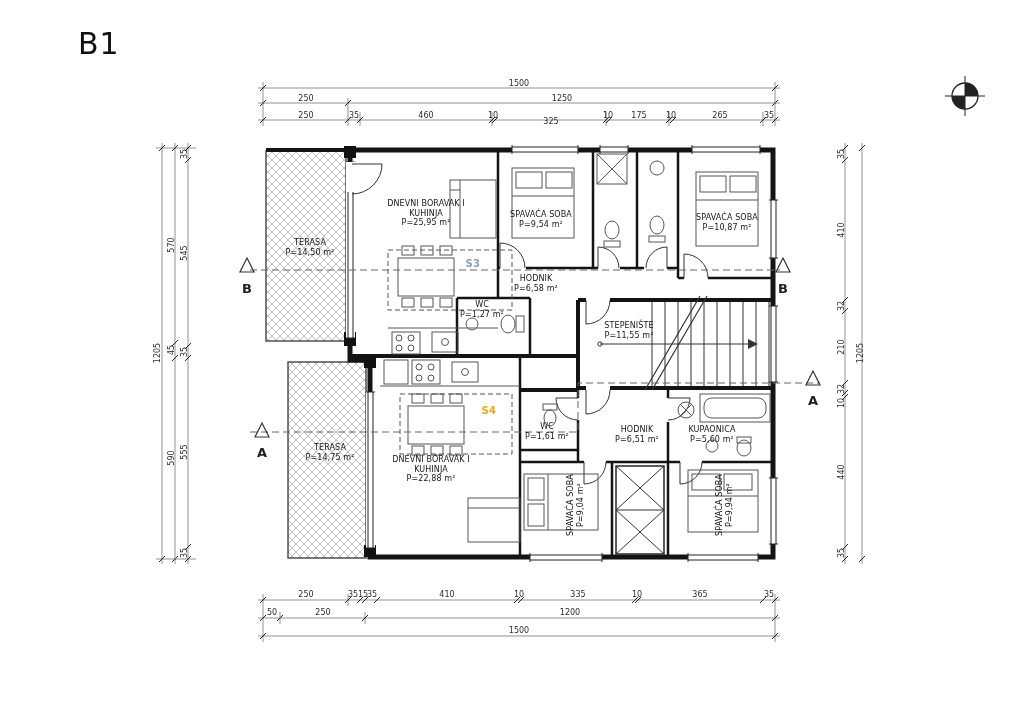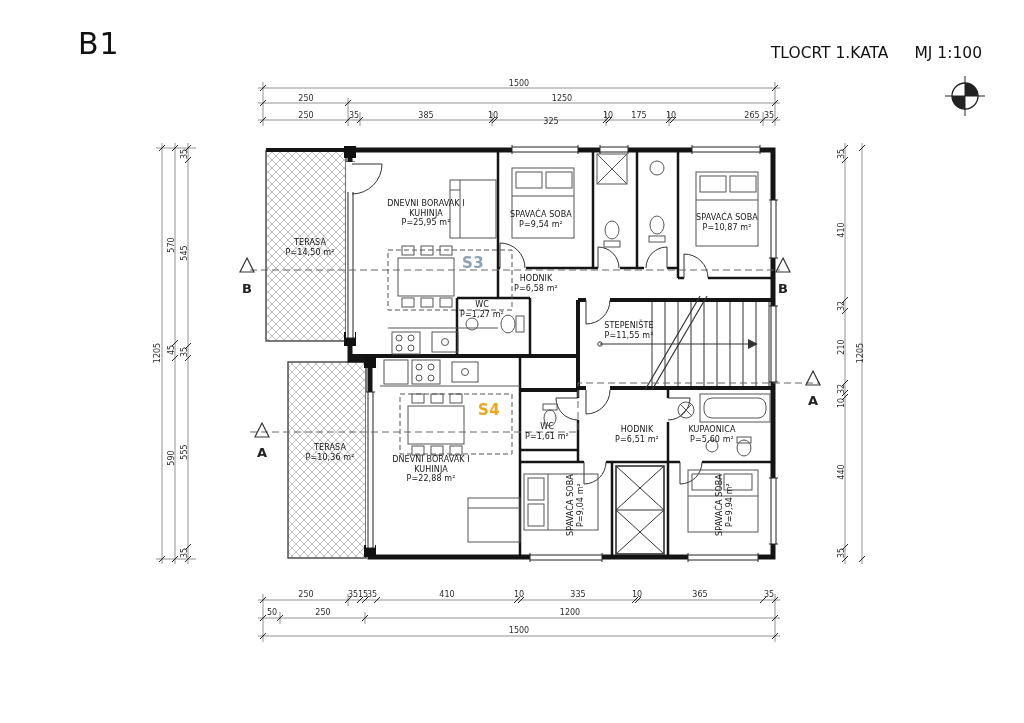--- a/index.html
+++ b/index.html
@@ -9,21 +9,21 @@
   .sheet{position:absolute;left:78px;top:26px;font-size:30px;letter-spacing:1px;color:#111;}
   .titleblock{position:absolute;top:44px;right:42px;font-size:15.5px;display:flex;gap:26px;color:#111;}
   .lbl{position:absolute;transform:translate(-50%,-50%);text-align:center;font-size:8px;
        line-height:9.5px;letter-spacing:.1px;color:#161616;white-space:nowrap;}
   .lbl.wrap{white-space:normal;width:96px;}
   .lbl.rot{transform:translate(-50%,-50%) rotate(-90deg);}
   .lbl .nm{display:block;}
   .lbl .area{display:block;}
   .dim{position:absolute;transform:translate(-50%,-50%);font-size:8px;color:#2b2b2b;white-space:nowrap;}
   .dim.v{transform:translate(-50%,-50%) rotate(-90deg);}
-  .unit{position:absolute;transform:translate(-50%,-50%);font-size:15px;font-weight:bold;letter-spacing:.5px;}
+  .unit{position:absolute;transform:translate(-50%,-50%);font-size:10px;font-weight:bold;letter-spacing:.5px;}
   .unit.s3{color:var(--s3,#8aa2b2);}
   .unit.s4{color:var(--s4,#e9a718);}
   .secletter{position:absolute;transform:translate(-50%,-50%);font-size:13px;font-weight:bold;color:#222;}
 </style>
 </head>
 <body>
 
 <div class="stage">
 
   <svg width="1024" height="723" viewBox="0 0 1024 723">
@@ -246,24 +246,20 @@
 
     <g>
       <circle cx="965" cy="96" r="13" fill="none" stroke="#222" stroke-width="1.3"></circle>
       <path d="M965 76 V116 M945 96 H985" stroke="#222" stroke-width="1" fill="none"></path>
       <path d="M965 96 L965 83 A13 13 0 0 1 978 96 Z" fill="#222"></path>
       <path d="M965 96 L965 109 A13 13 0 0 1 952 96 Z" fill="#222"></path>
     </g>
   </svg>
 
   <div class="sheet">B1</div>
-  <div class="titleblock">
-    <span>TLOCRT 1.KATA</span>
-    <span>MJ 1:100</span>
-  </div>
 
   <div class="unit s3" style="left:473px;top:263px">S3</div>
   <div class="unit s4" style="left:489px;top:410px">S4</div>
 
   <div class="lbl" style="left:310px;top:247px">
     <span class="nm">TERASA</span>
     <span class="area">P=14,50 m²</span>
   </div>
   <div class="lbl wrap" style="left:426px;top:213px">
     <span class="nm">DNEVNI BORAVAK I KUHINJA</span>
@@ -284,21 +280,21 @@
   <div class="lbl" style="left:482px;top:309px">
     <span class="nm">WC</span>
     <span class="area">P=1,27 m²</span>
   </div>
   <div class="lbl" style="left:629px;top:330px">
     <span class="nm">STEPENIŠTE</span>
     <span class="area">P=11,55 m²</span>
   </div>
   <div class="lbl" style="left:330px;top:452px">
     <span class="nm">TERASA</span>
-    <span class="area">P=10,36 m²</span>
+    <span class="area">P=14,75 m²</span>
   </div>
   <div class="lbl wrap" style="left:431px;top:469px">
     <span class="nm">DNEVNI BORAVAK I KUHINJA</span>
     <span class="area">P=22,88 m²</span>
   </div>
   <div class="lbl" style="left:547px;top:431px">
     <span class="nm">WC</span>
     <span class="area">P=1,61 m²</span>
   </div>
   <div class="lbl" style="left:637px;top:434px">
@@ -321,27 +317,27 @@
   <div class="secletter" style="left:247px;top:288px">B</div>
   <div class="secletter" style="left:783px;top:288px">B</div>
   <div class="secletter" style="left:813px;top:400px">A</div>
   <div class="secletter" style="left:262px;top:452px">A</div>
 
   <span class="dim" style="left:519px;top:83px">1500</span>
   <span class="dim" style="left:306px;top:98px">250</span>
   <span class="dim" style="left:562px;top:98px">1250</span>
   <span class="dim" style="left:306px;top:115px">250</span>
   <span class="dim" style="left:354px;top:115px">35</span>
-  <span class="dim" style="left:426px;top:115px">385</span>
+  <span class="dim" style="left:426px;top:115px">460</span>
   <span class="dim" style="left:493px;top:115px">10</span>
   <span class="dim" style="left:551px;top:121px">325</span>
   <span class="dim" style="left:608px;top:115px">10</span>
   <span class="dim" style="left:639px;top:115px">175</span>
   <span class="dim" style="left:671px;top:115px">10</span>
-  <span class="dim" style="left:752px;top:115px">265</span>
+  <span class="dim" style="left:720px;top:115px">265</span>
   <span class="dim" style="left:769px;top:115px">35</span>
 
   <span class="dim v" style="left:157px;top:353px">1205</span>
   <span class="dim v" style="left:171px;top:245px">570</span>
   <span class="dim v" style="left:171px;top:350px">45</span>
   <span class="dim v" style="left:171px;top:458px">590</span>
   <span class="dim v" style="left:184px;top:154px">35</span>
   <span class="dim v" style="left:184px;top:253px">545</span>
   <span class="dim v" style="left:184px;top:352px">35</span>
   <span class="dim v" style="left:184px;top:452px">555</span>

